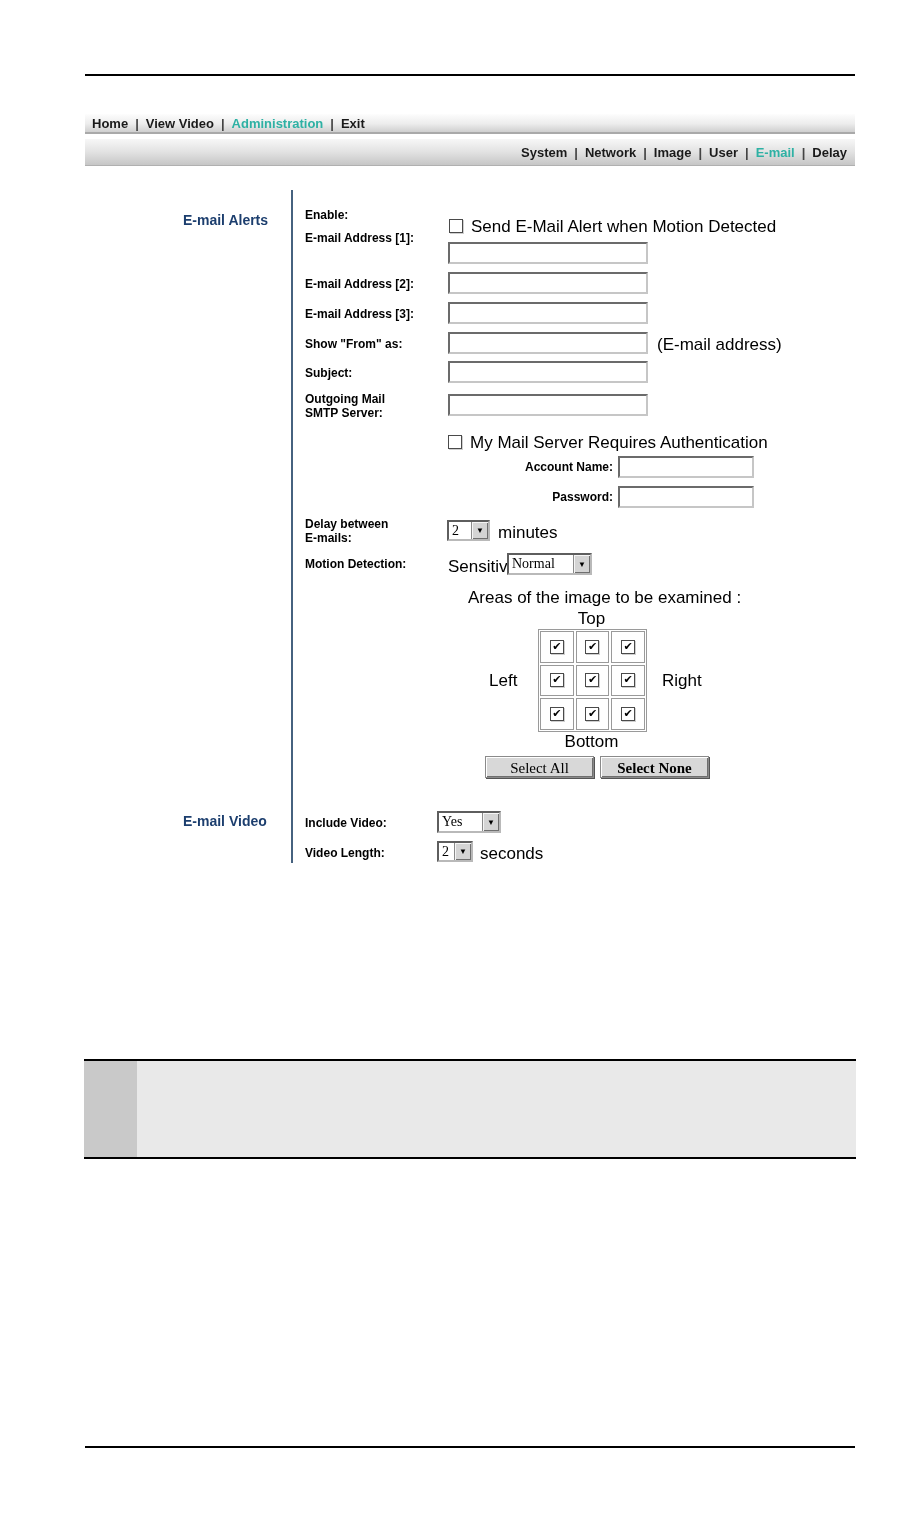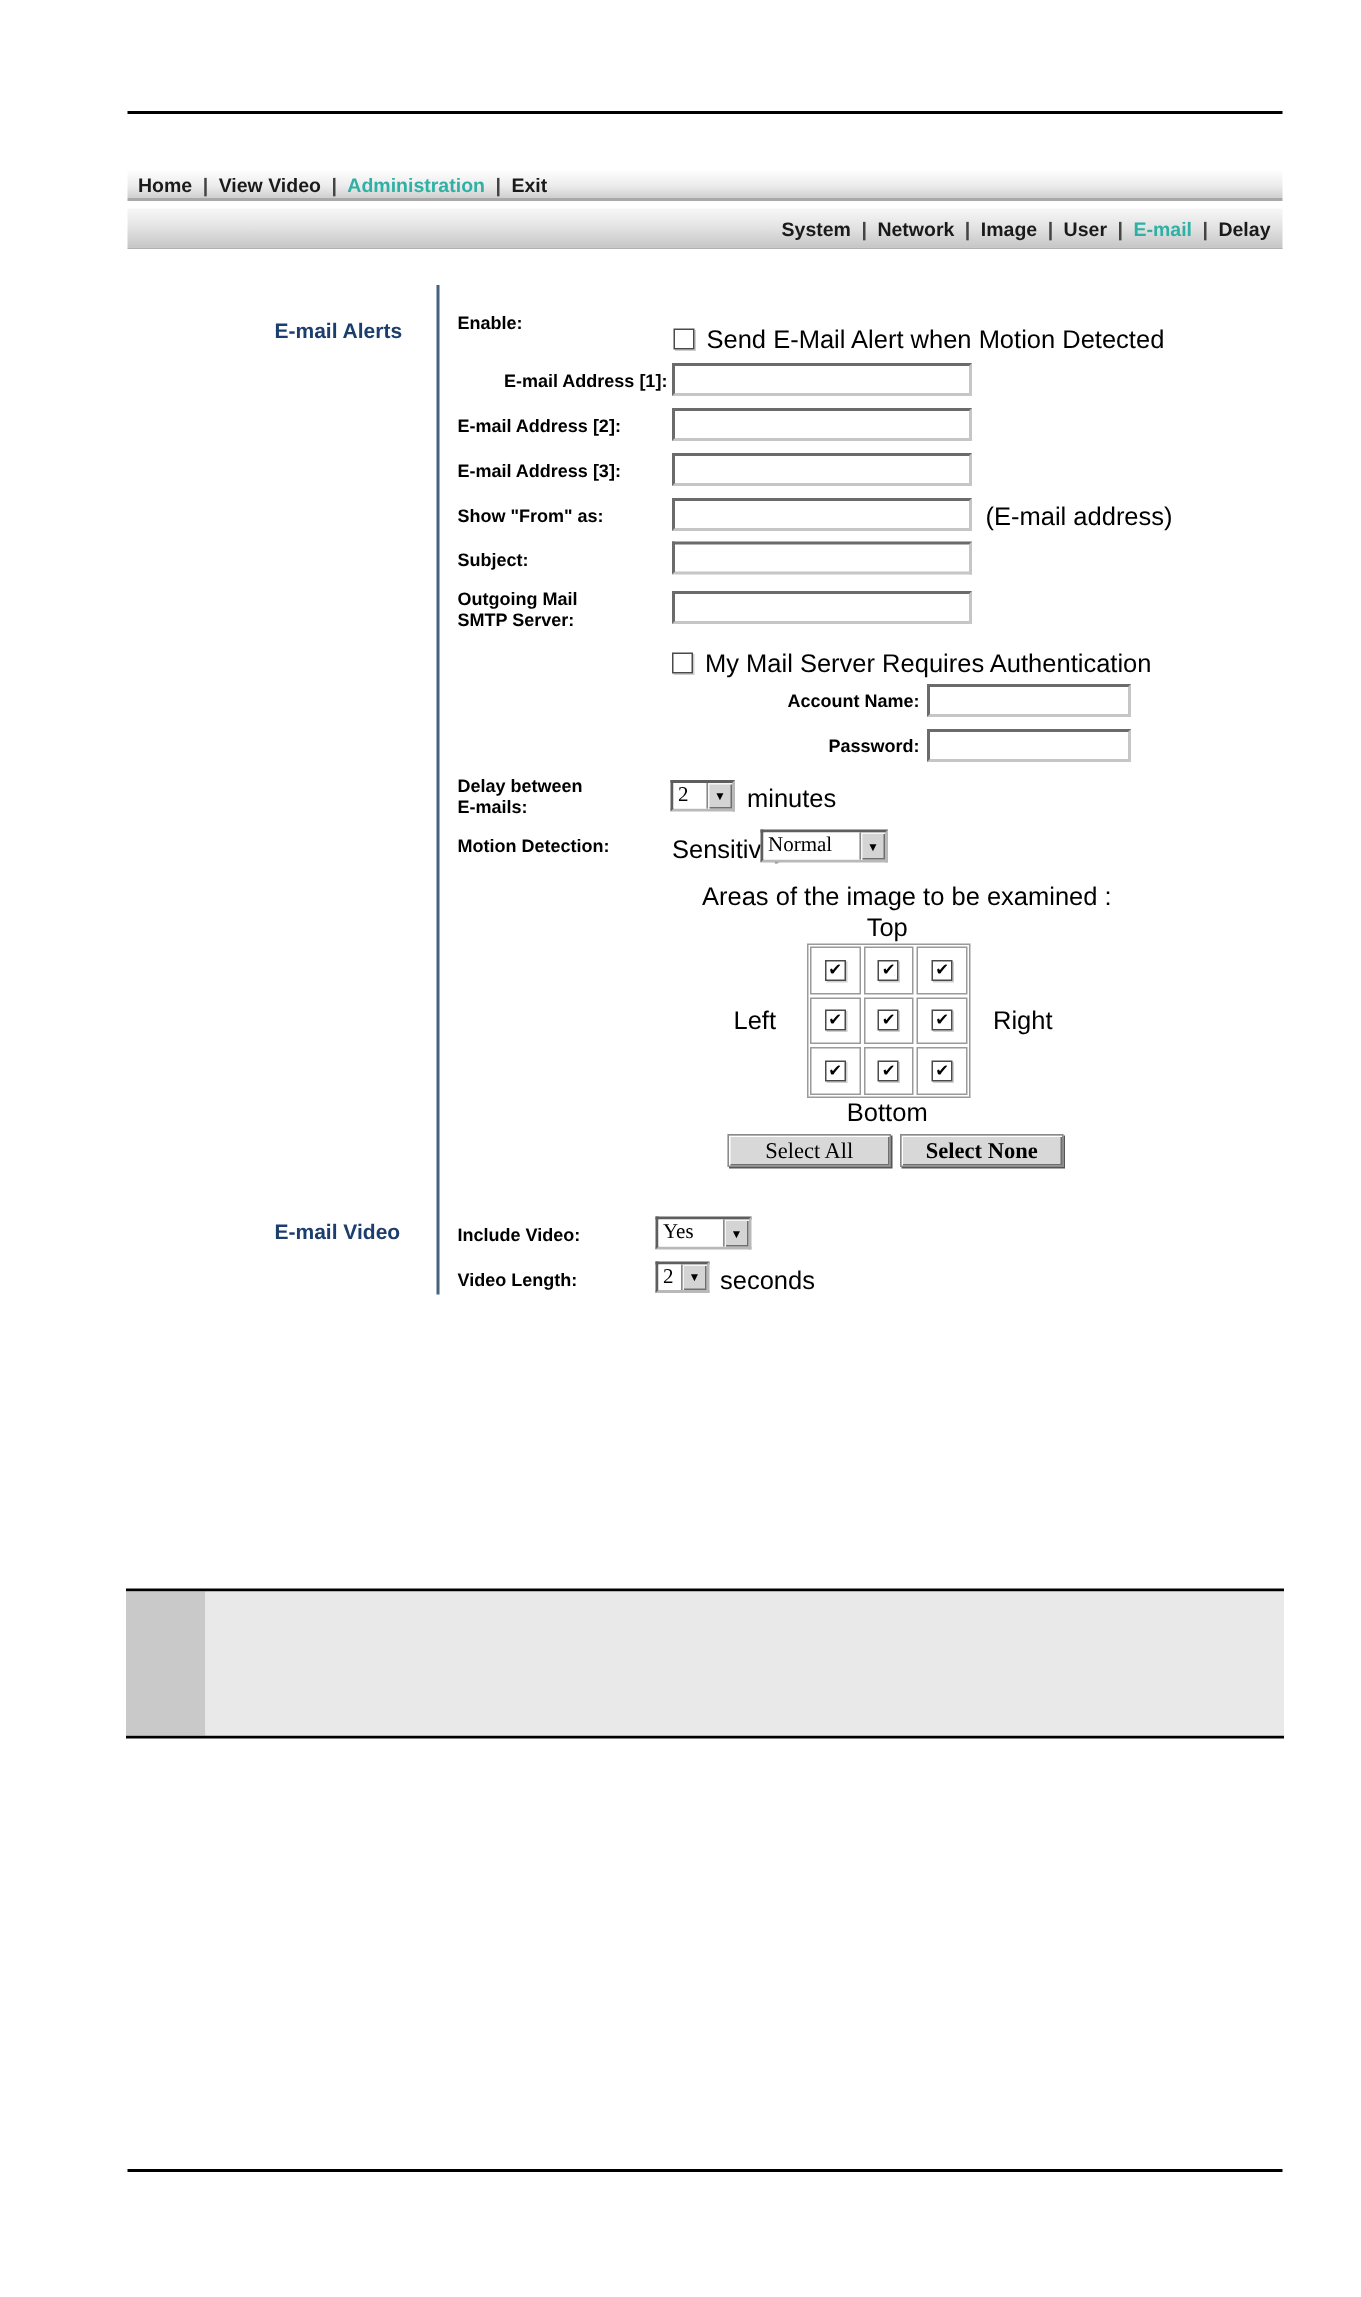--- a/index.html
+++ b/index.html
@@ -91,21 +91,21 @@
   </div>
 
   <div class="vdivider"></div>
 
   <div class="section-title" style="left:183px;top:212px;">E-mail Alerts</div>
 
   <div class="flabel" style="left:305px;top:208px;">Enable:</div>
   <span class="cb abs" style="left:449px;top:219px;"></span>
   <div class="ftext" style="left:471px;top:220px;">Send E-Mail Alert when Motion Detected</div>
 
-  <div class="flabel" style="left:305px;top:247px;margin-left:31px;">E-mail Address [1]:</div>
+  <div class="flabel" style="left:305px;top:231px;">E-mail Address [1]:</div>
   <input class="tinput" style="left: 448px; top: 242px; width: 200px;" value="">
 
   <div class="flabel" style="left:305px;top:277px;">E-mail Address [2]:</div>
   <input class="tinput" style="left: 448px; top: 272px; width: 200px;" value="">
 
   <div class="flabel" style="left:305px;top:307px;">E-mail Address [3]:</div>
   <input class="tinput" style="left: 448px; top: 302px; width: 200px;" value="">
 
   <div class="flabel" style="left:305px;top:337px;">Show "From" as:</div>
   <input class="tinput" style="left: 448px; top: 332px; width: 200px;" value="">

